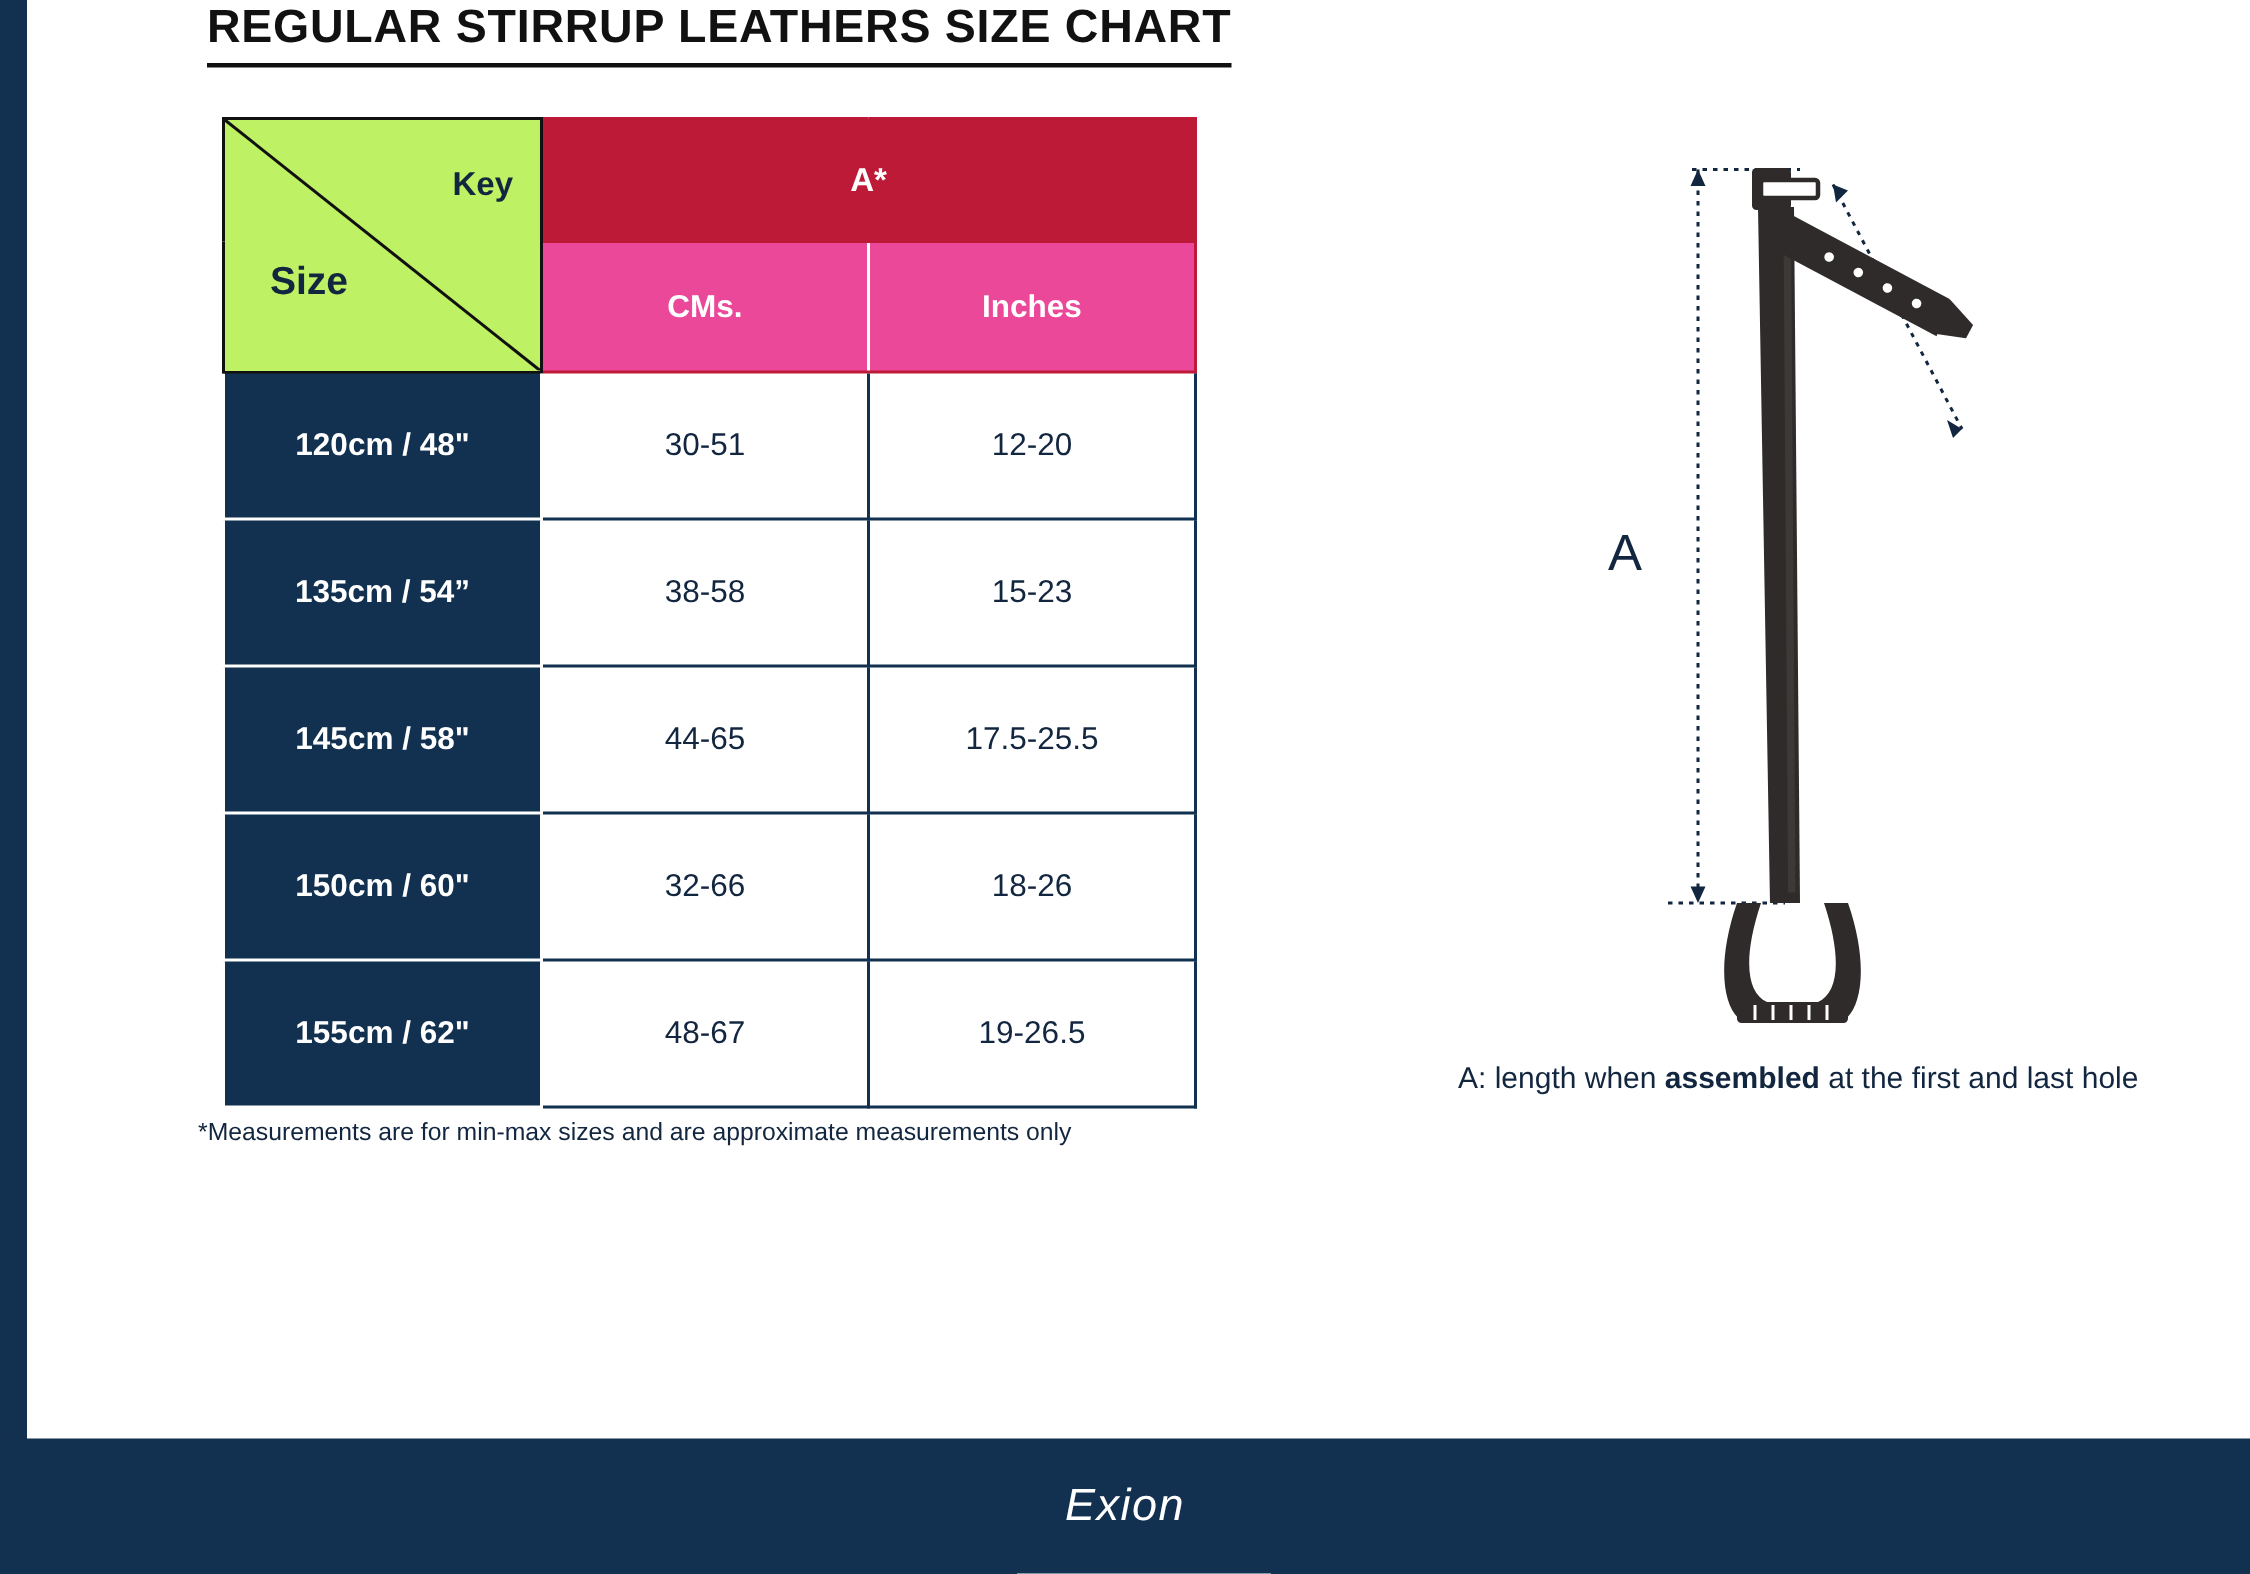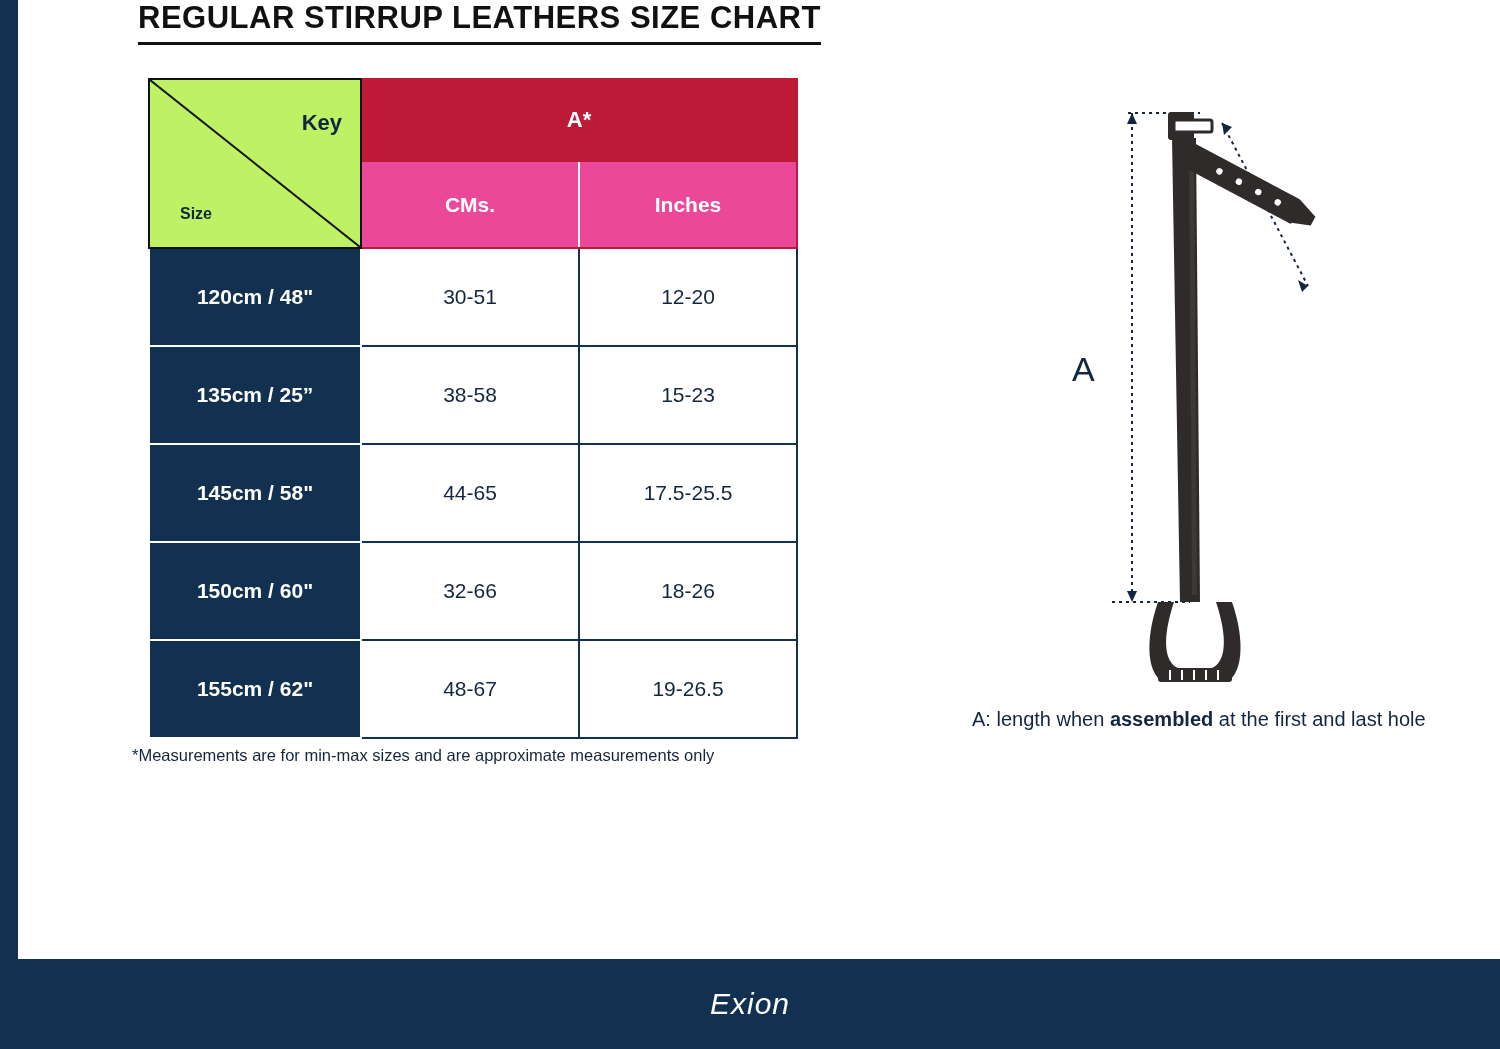--- a/index.html
+++ b/index.html
@@ -73,22 +73,22 @@
     position: absolute;
     right: 18px;
     top: 30px;
     font-size: 22px;
     font-weight: 600;
     color: #12263f;
   }
   .corner-cell .size-label {
     position: absolute;
     left: 30px;
-    bottom: 24px;
-    font-size: 16px;
+    bottom: 44px;
+    font-size: 26px;
     font-weight: 600;
     color: #12263f;
   }
 
   .header-top {
     background: #bc1a36;
     color: #ffffff;
     font-size: 22px;
     font-weight: bold;
     height: 80px;
@@ -206,21 +206,21 @@
     <td class="header-sub cm">CMs.</td>
     <td class="header-sub">Inches</td>
   </tr>
 
   <tr>
     <td class="row-label">120cm / 48"</td>
     <td class="row-val">30-51</td>
     <td class="row-val">12-20</td>
   </tr>
   <tr>
-    <td class="row-label">135cm / 25”</td>
+    <td class="row-label">135cm / 54”</td>
     <td class="row-val">38-58</td>
     <td class="row-val">15-23</td>
   </tr>
   <tr>
     <td class="row-label">145cm / 58"</td>
     <td class="row-val">44-65</td>
     <td class="row-val">17.5-25.5</td>
   </tr>
   <tr>
     <td class="row-label">150cm / 60"</td>

